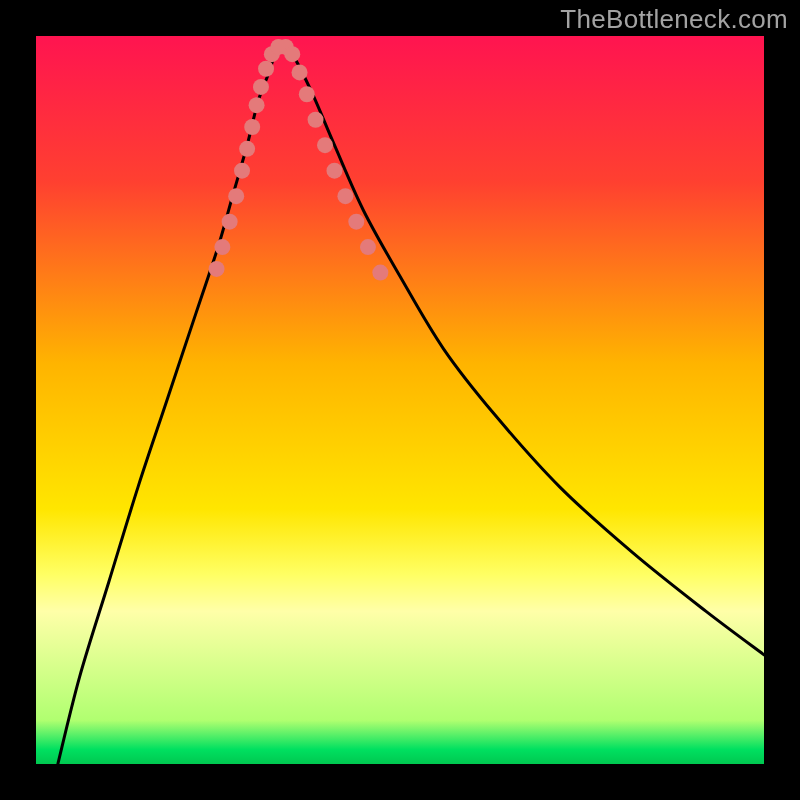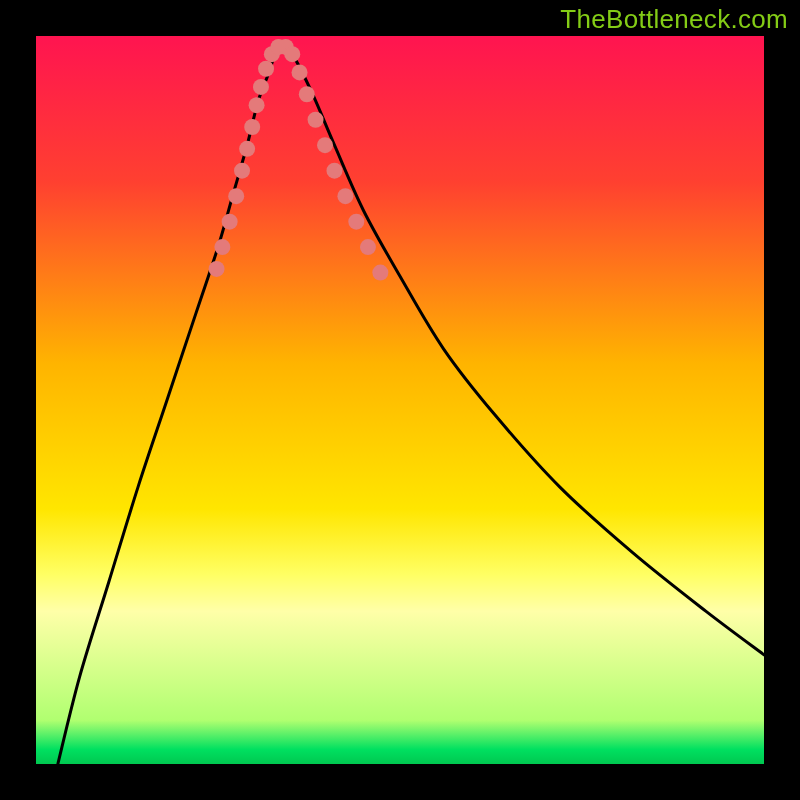--- a/index.html
+++ b/index.html
@@ -14,21 +14,21 @@
     position: relative;
     width: 800px;
     height: 800px;
     background: #000;
   }
   .watermark {
     position: absolute;
     top: 4px;
     right: 12px;
     font-size: 26px;
-    color: #84cc16;
+    color: #a3a3a3;
     font-weight: 500;
     z-index: 10;
     letter-spacing: 0.3px;
   }
   .plot-area {
     position: absolute;
     left: 36px;
     top: 36px;
     width: 728px;
     height: 728px;

